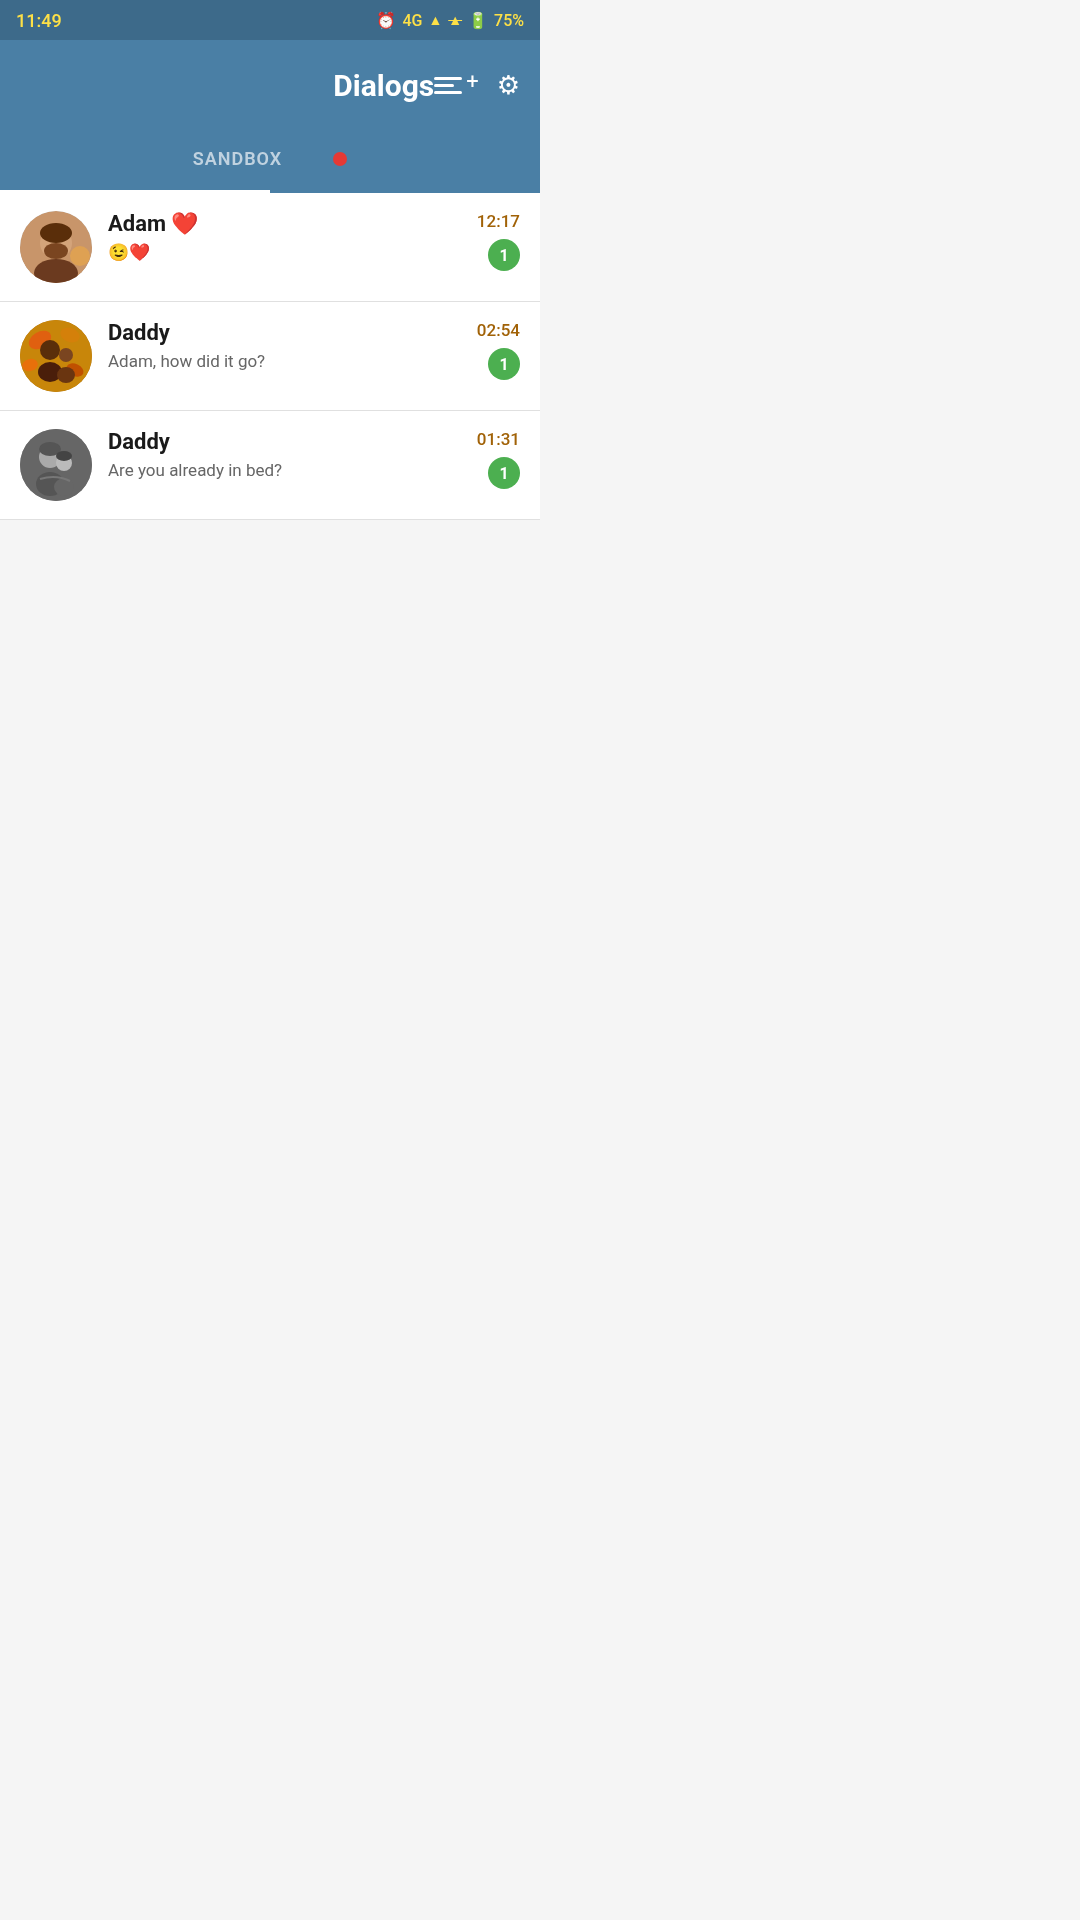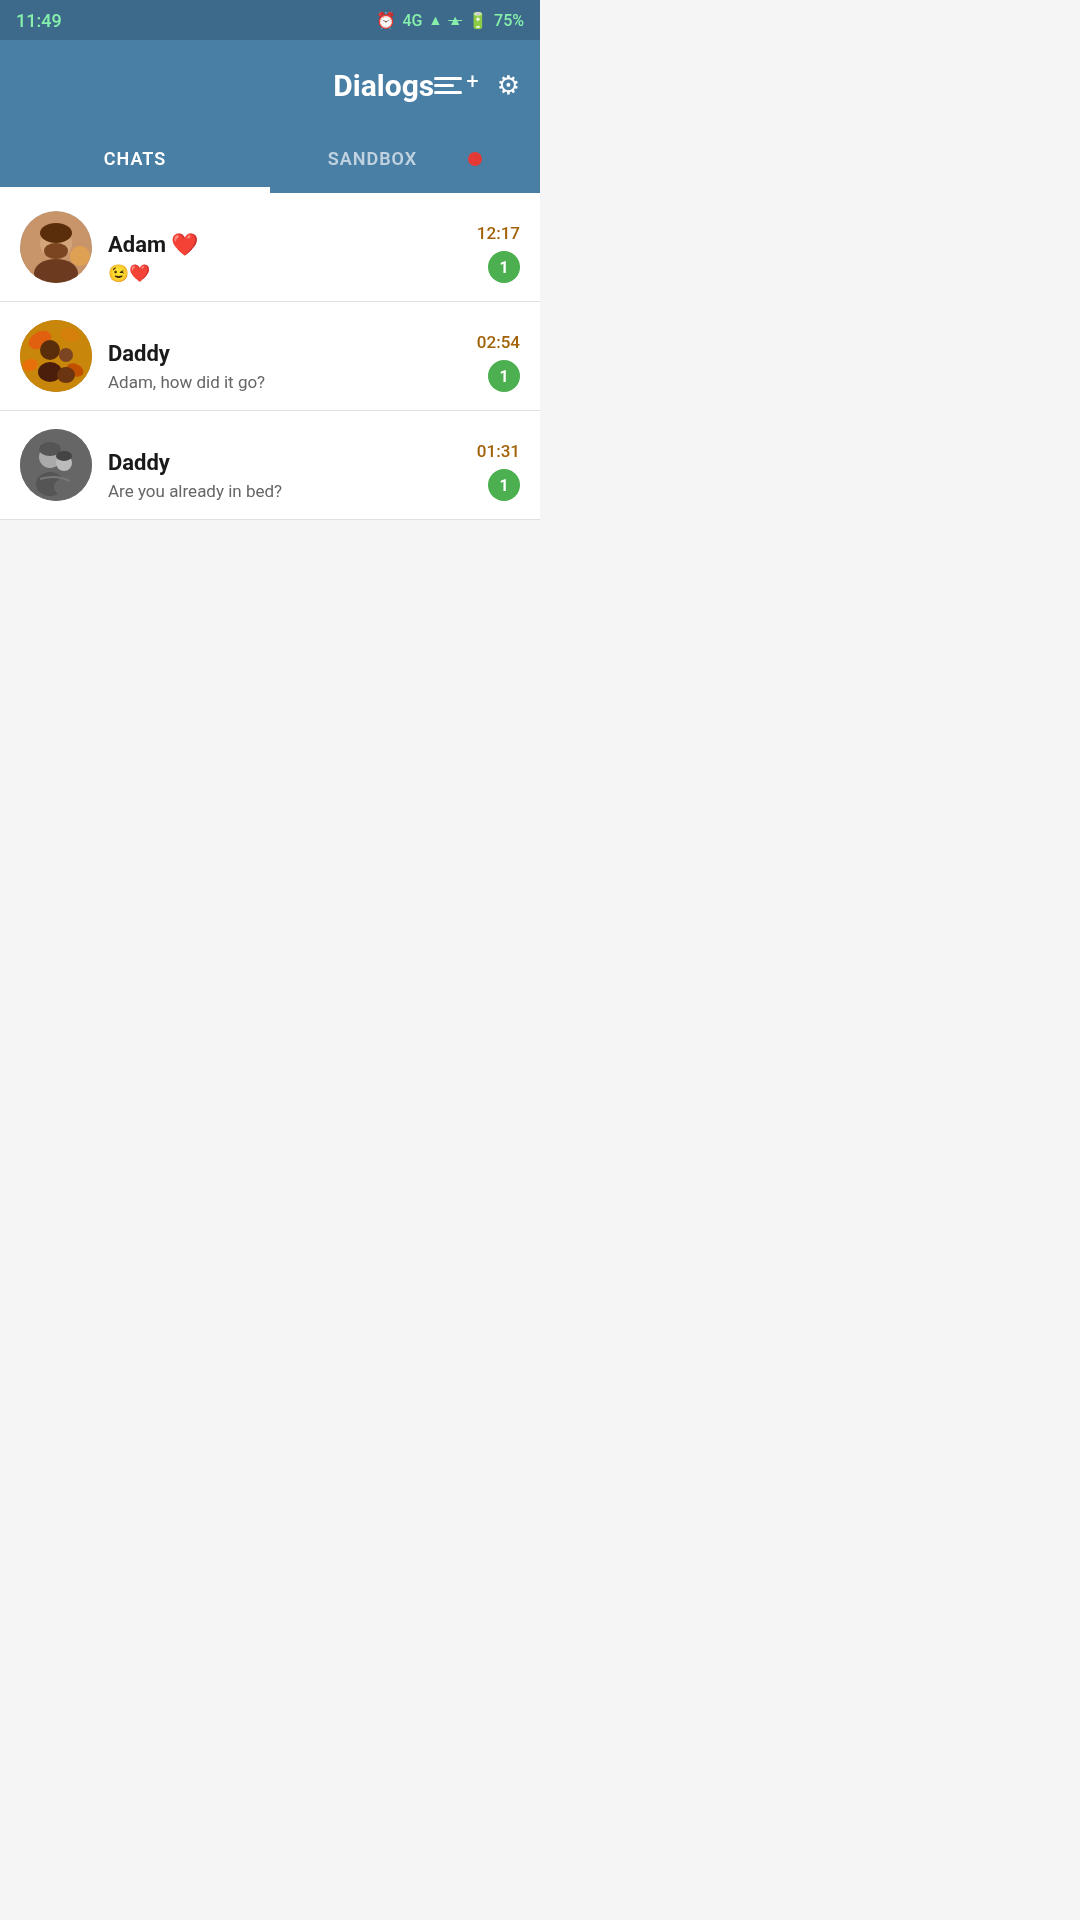--- a/index.html
+++ b/index.html
@@ -15,21 +15,21 @@
     }
 
     
     .status-bar {
       background: #3d6a8a;
       height: 40px;
       display: flex;
       align-items: center;
       justify-content: space-between;
       padding: 0 16px;
-      color: #86efac;
+      color: #fde047;
       font-size: 18px;
       font-weight: 500;
     }
     .status-bar-right {
       display: flex;
       align-items: center;
       gap: 6px;
       font-size: 16px;
     }
 
@@ -110,21 +110,21 @@
       margin-left: 8px;
     }
 
     
     .chat-list {
       background: white;
     }
 
     .chat-item {
       display: flex;
-      align-items: flex-end;
+      align-items: flex-start;
       padding: 18px 20px;
       border-bottom: 1px solid #e0e0e0;
       cursor: pointer;
       background: white;
     }
 
     .avatar {
       width: 72px;
       height: 72px;
       border-radius: 50%;
@@ -226,23 +226,20 @@
       </div>
 
     </div>
     <span style="color:white;font-size:22px;margin-left:-14px;margin-top:-8px;">+</span>
 
     <div class="header-icon gear-icon">⚙</div>
   </div>
 </div>
 
 <div class="tabs">
-  <div class="tab active">
-    <span>CHATS</span>
-  </div>
   <div class="tab inactive" style="position:relative;gap:43px;">
     <span>SANDBOX</span>
     <span class="tab-badge"></span>
   </div>
 </div>
 
 <div style="height:3px;background:#4a7fa5;display:flex;">
   <div style="width:50%;height:3px;background:white;"></div>
   <div style="width:50%;height:3px;background:#4a7fa5;"></div>
 </div>

